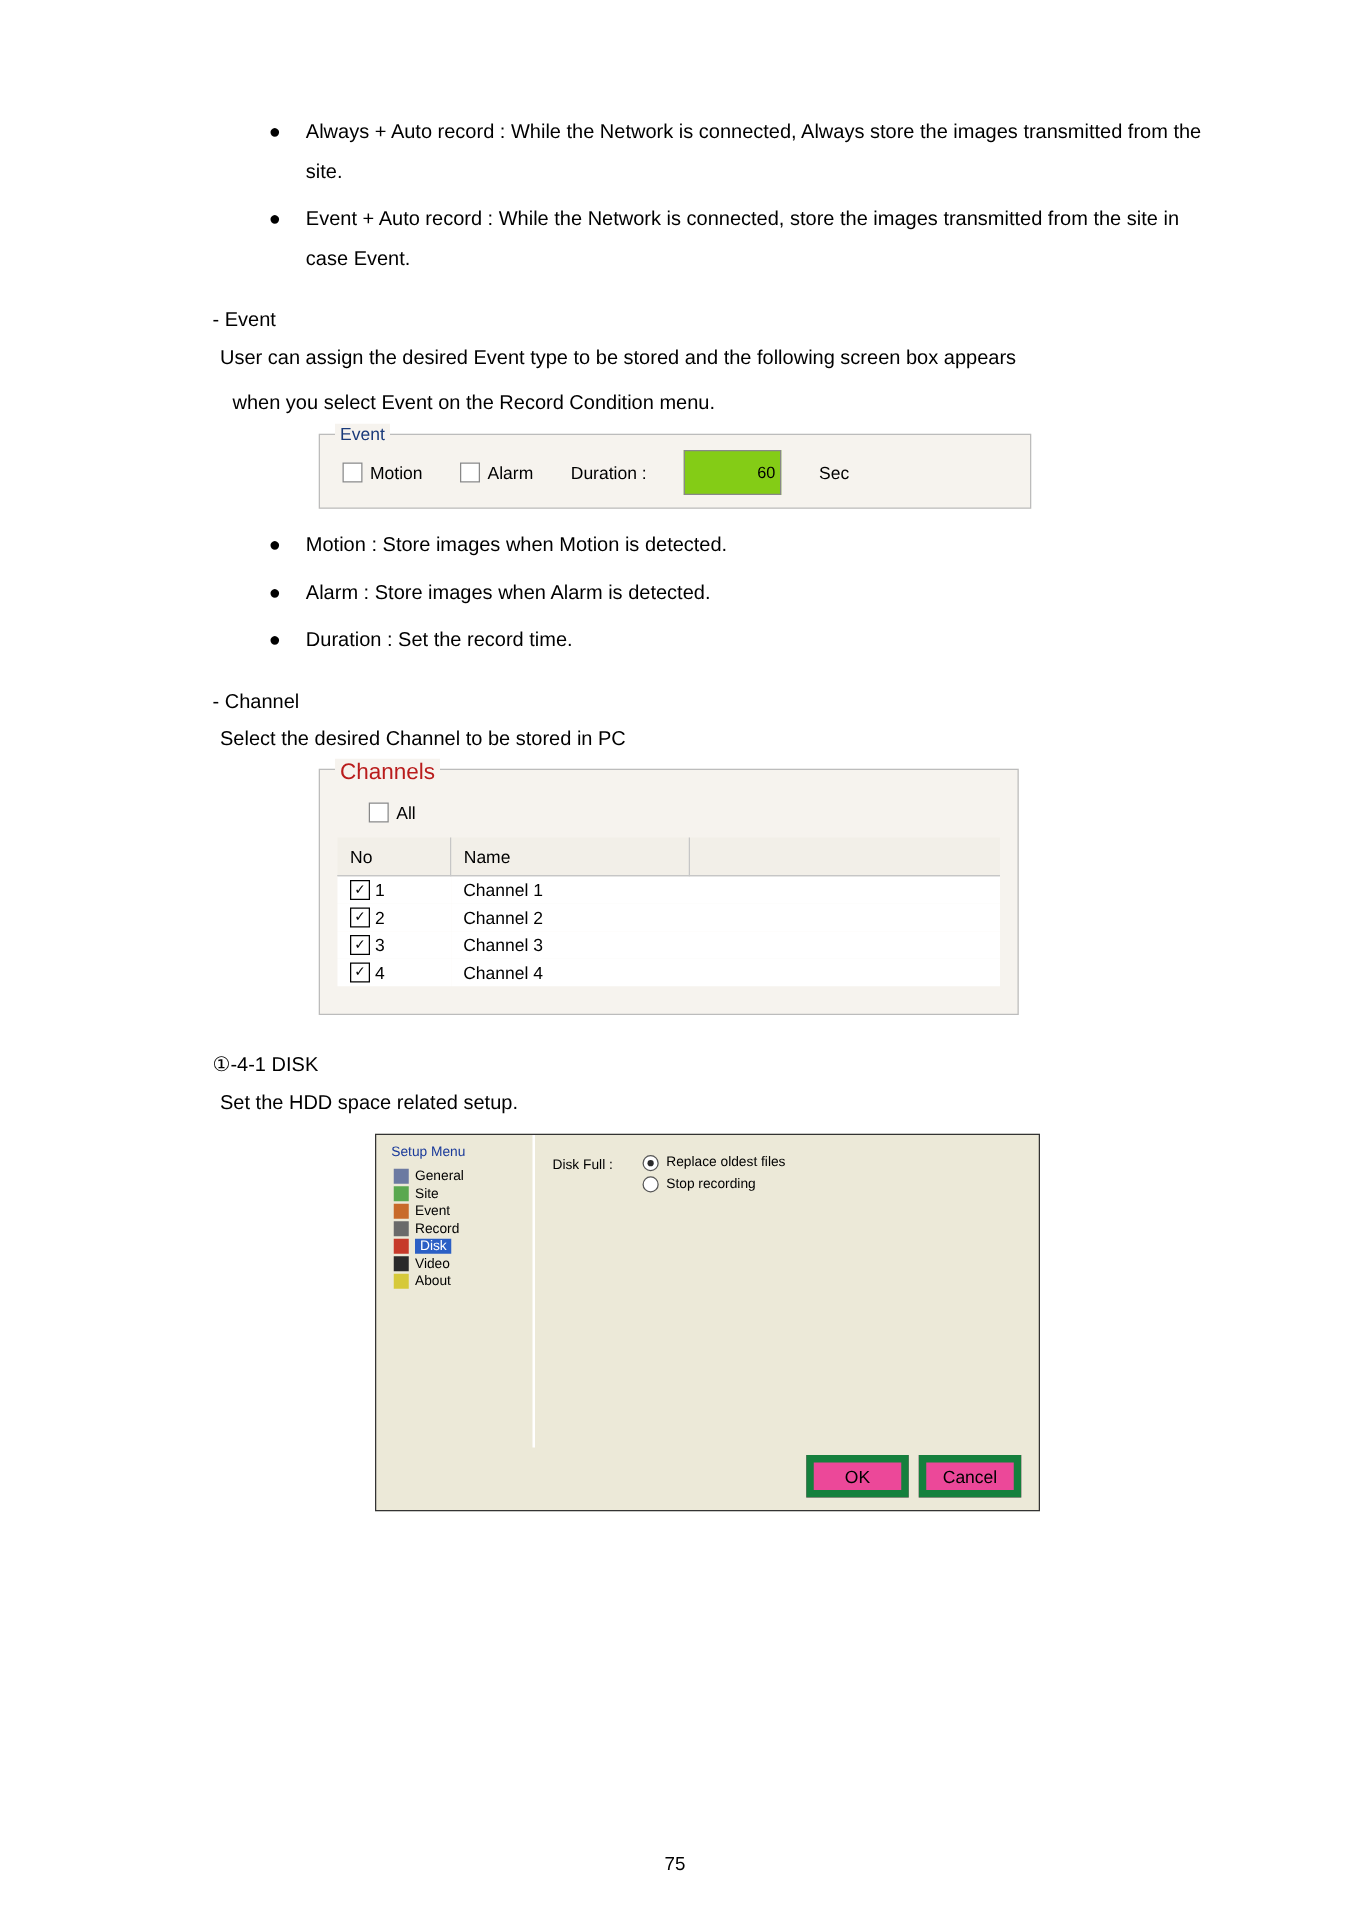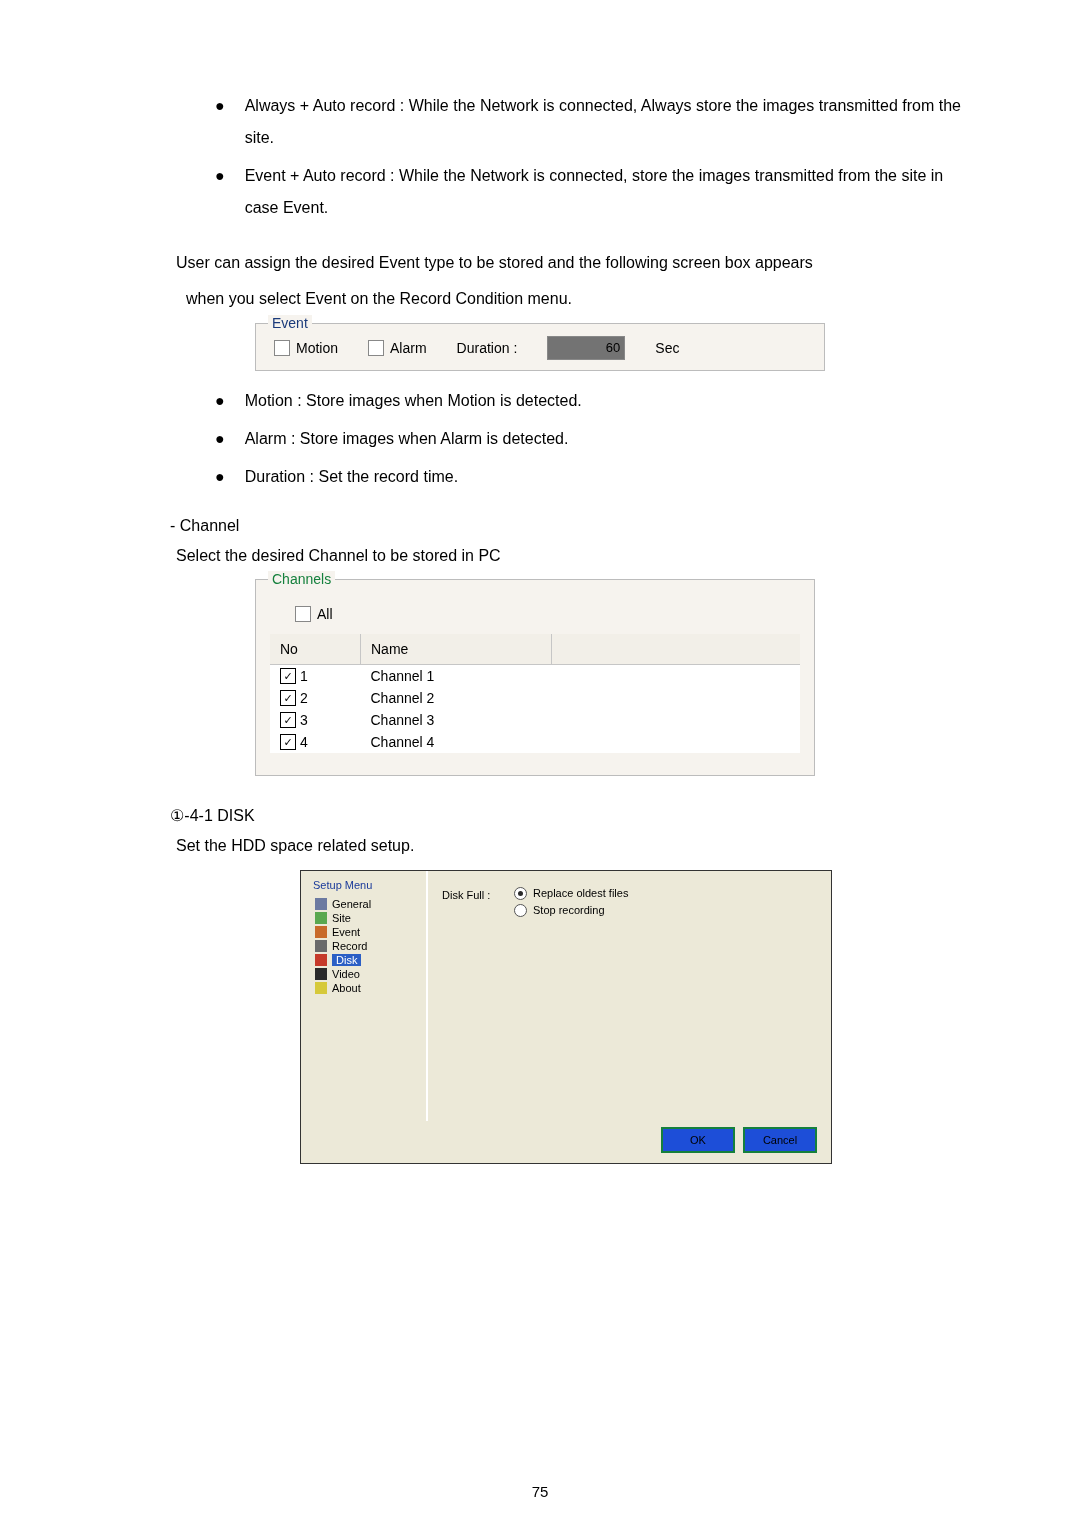--- a/index.html
+++ b/index.html
@@ -79,23 +79,23 @@
 }
 .chk-box {
   width: 14px;
   height: 14px;
   border: 1px solid #888;
   background: #fff;
   display: inline-block;
 }
 .dur-input {
   width: 78px;
-  height: 24px;
+  height: 36px;
   border: 1px solid #888;
-  background: #737373;
+  background: #84cc16;
   display: inline-flex;
   align-items: center;
   justify-content: flex-end;
   padding-right: 4px;
   box-sizing: border-box;
   font-size: 13px;
 }
 .channels-fig {
   margin: 8px 0 20px 95px;
   width: 560px;
@@ -104,22 +104,22 @@
   position: relative;
   padding: 22px 14px 22px 14px;
   box-sizing: border-box;
 }
 .channels-legend {
   position: absolute;
   top: -9px;
   left: 12px;
   background: #f6f3ee;
   padding: 0 4px;
-  color: #15803d;
-  font-size: 14px;
+  color: #b91c1c;
+  font-size: 18px;
 }
 .all-row {
   display: inline-flex;
   align-items: center;
   gap: 6px;
   margin: 4px 0 12px 10px;
   font-size: 14px;
   padding-left: 15px;
 }
 .ch-table {
@@ -221,22 +221,22 @@
 .disk-val{ width:44px; height:18px; background:#fff; border:1px solid #7a7a7a;
   text-align:right; padding:0 4px; box-sizing:border-box; line-height:18px;}
 .radio-row { display:flex; gap:6px; margin-left:72px; margin-bottom:4px;}
 .radio-o { width:11px; height:11px; border:1px solid #555; border-radius:50%; background:#fff;
   display:inline-flex; align-items:center; justify-content:center;}
 .radio-dot{ width:5px; height:5px; background:#2a2a2a; border-radius:50%;}
 .disk-footer{
   display:flex; justify-content:flex-end; gap:8px; padding:6px 14px 10px 0;
 }
 .btn{
-  width:70px; height:22px; background:#1d4ed8; border:2px solid #15803d;
-  display:flex; align-items:center; justify-content:center; font-size:11px;
+  width:70px; height:22px; background:#ec4899; border:6px solid #15803d;
+  display:flex; align-items:center; justify-content:center; font-size:14px;
 }
 .page-no {
   position:absolute;
   bottom:28px;
   left:0; right:0;
   text-align:center;
   font-size:15px;
 }
 </style>
 </head>
@@ -248,20 +248,21 @@
     <div class="bullet-item">
       <span class="bullet-dot">●</span>
       <span class="bullet-text">Always + Auto record : While the Network is connected, Always store the images transmitted from the site.</span>
     </div>
     <div class="bullet-item">
       <span class="bullet-dot">●</span>
       <span class="bullet-text">Event + Auto record : While the Network is connected, store the images transmitted from the site in case Event.</span>
     </div>
   </div>
 
+  <div class="section-heading">- Event</div>
   <div class="section-sub">User can assign the desired Event type to be stored and the following screen box appears</div>
   <div class="section-indent">when you select Event on the Record Condition menu.</div>
 
   <div class="event-fig">
     <div class="event-legend">Event</div>
     <div class="event-row">
       <span class="chk">
         <span class="chk-box"></span>
         <span>Motion</span>
       </span>

